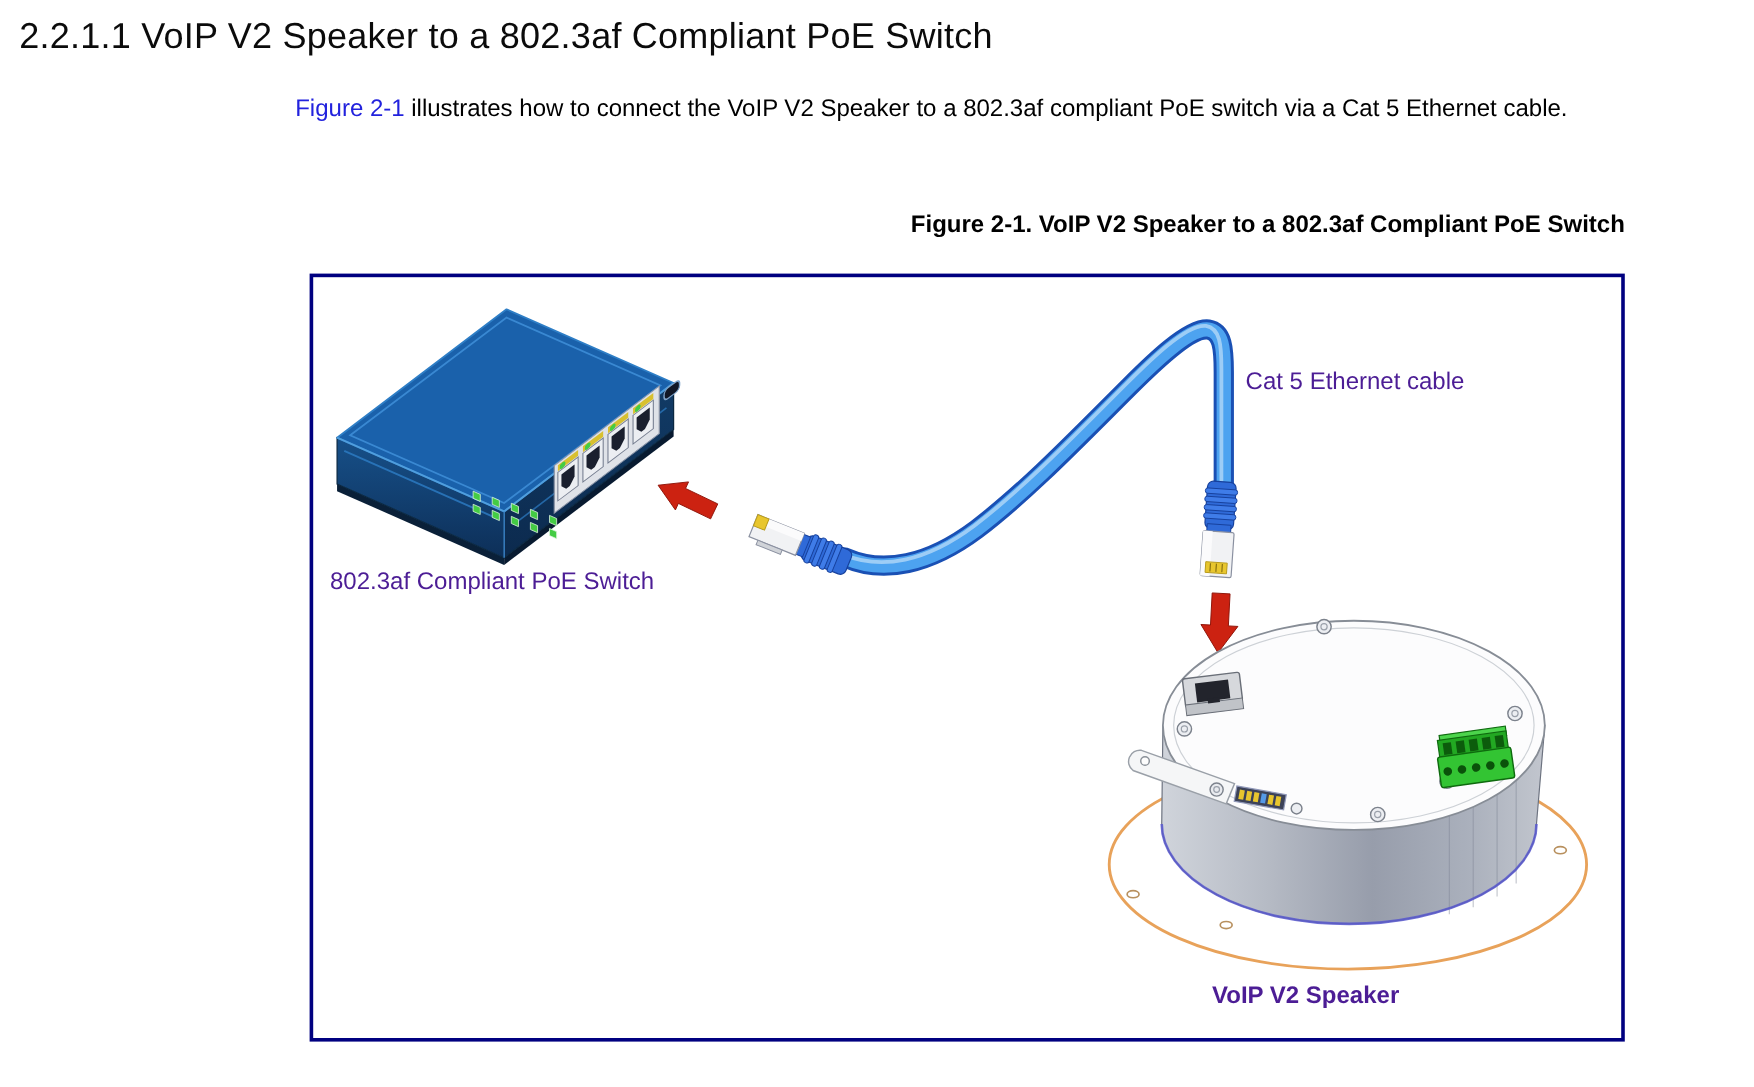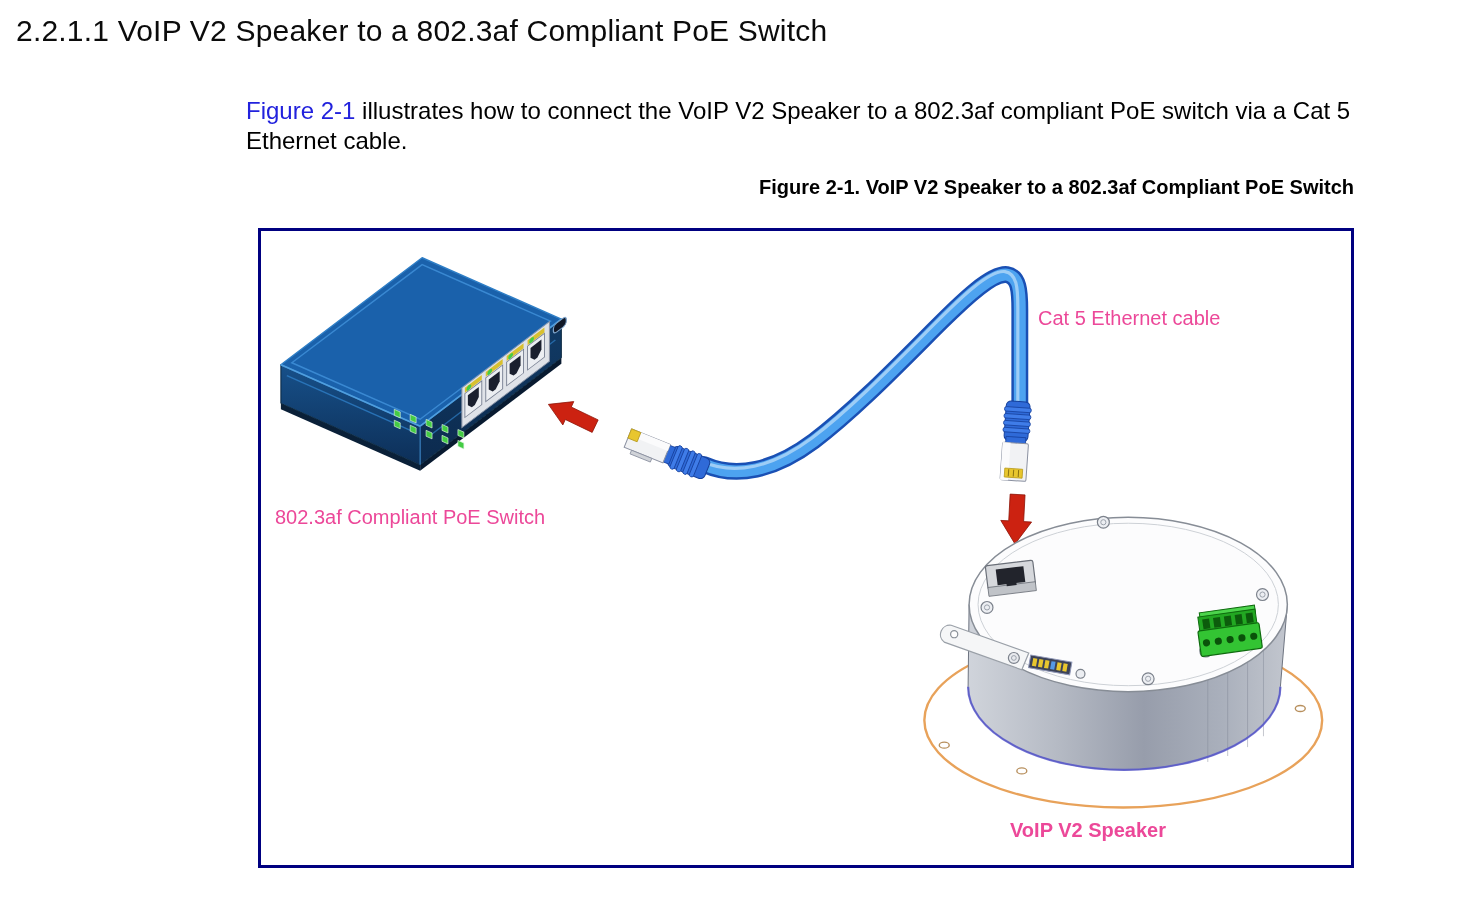--- a/index.html
+++ b/index.html
@@ -5,37 +5,37 @@
   html,body{margin:0;padding:0;background:#ffffff;}
   .page{
     position:relative;width:1462px;height:906px;background:#ffffff;overflow:hidden;
     font-family:"Liberation Sans", sans-serif;color:#000;
   }
   .heading{
     position:absolute;left:16px;top:14px;font-size:30px;font-weight:400;
     letter-spacing:0.2px;color:#0b0b0b;white-space:nowrap;
   }
   .intro{
-    position:absolute;left:246px;top:96px;width:1108px;
-    font-size:24px;line-height:30px;
+    position:absolute;left:246px;top:76px;width:1108px;
+    font-size:20px;line-height:30px;
   }
   .intro a{color:#2222dd;text-decoration:none;cursor:pointer;}
   .fig-caption{
     position:absolute;left:258px;top:176px;width:1096px;text-align:right;
     font-size:20px;font-weight:bold;
   }
   .figure-box{
     position:absolute;left:258px;top:228px;width:1096px;height:640px;
     border:3px solid #000080;box-sizing:border-box;background:#fff;
   }
   .figure-box svg{position:absolute;left:0;top:0;}
   .fig-label{
-    position:absolute;font-size:20px;color:#ec4899;white-space:nowrap;z-index:5;
-  }
-  .lbl-switch{left:14px;top:243px;margin-top:32px;}
+    position:absolute;font-size:20px;color:#4c1d95;white-space:nowrap;z-index:5;
+  }
+  .lbl-switch{left:14px;top:243px;}
   .lbl-cable{left:777px;top:76px;}
   .lbl-speaker{left:749px;top:588px;font-weight:bold;}
 </style>
 </head>
 <body>
 
 <div class="page">
 
   <div class="heading">2.2.1.1 VoIP V2 Speaker to a 802.3af Compliant PoE Switch</div>
 

